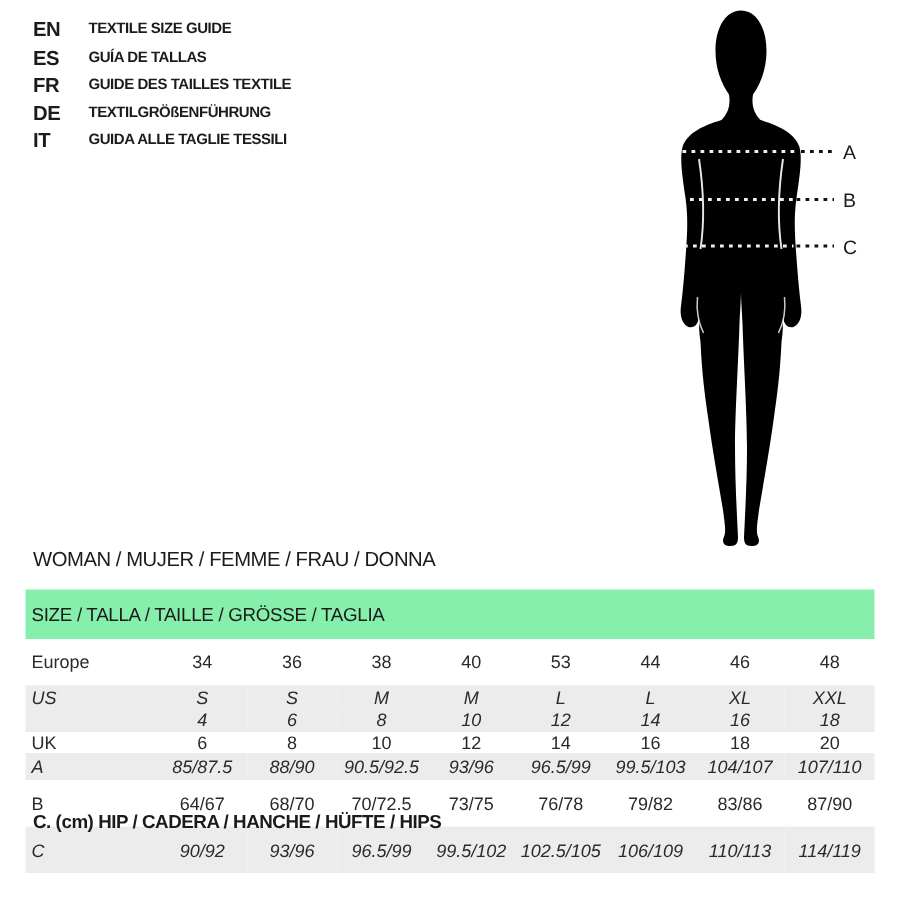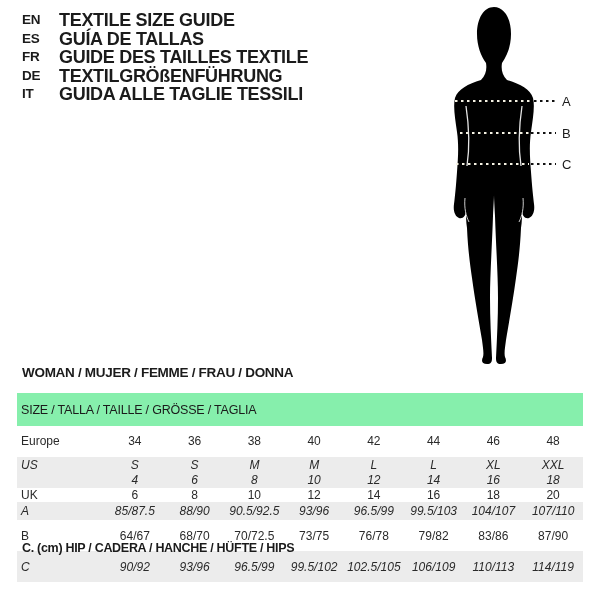--- a/index.html
+++ b/index.html
@@ -9,31 +9,31 @@
     position: relative; width: 600px; height: 600px;
     background: #ffffff; overflow: hidden;
   }
 
   
   .lang-list { position: absolute; left: 22px; top: 11px; }
   .lang-row { display: flex; line-height: 18.6px; }
   .lang-code {
     width: 37px; font-weight: bold; font-size: 13.5px; letter-spacing: -0.3px;
   }
-  .lang-label { font-weight: bold; font-size: 18px; letter-spacing: -0.3px; }
+  .lang-label { font-weight: bold; font-size: 10px; letter-spacing: -0.3px; }
 
   
   .figure-area { position: absolute; left: 410px; top: 0; width: 190px; height: 375px; }
   .figure-area svg { display: block; width: 190px; height: 375px; }
   .measure-letter { font-family: "Liberation Sans", sans-serif; font-size: 13px; fill: #1b1b1b; }
 
   
   .section-title {
     position: absolute; left: 22px; top: 365px;
-    font-weight: bold; font-size: 13.5px; letter-spacing: -0.3px;
+    font-weight: normal; font-size: 13.5px; letter-spacing: -0.3px;
   }
 
   
   .size-table {
     position: absolute; left: 17px; top: 393px; width: 566px;
     border-collapse: collapse; table-layout: fixed;
     font-size: 12px; color: #2a2a2a;
   }
   .size-table col.c-label { width: 88px; }
   .size-table th.tbl-header {
@@ -163,21 +163,21 @@
         <th class="tbl-header" colspan="9">SIZE / TALLA / TAILLE / GRÖSSE / TAGLIA</th>
       </tr>
     </thead>
     <tbody>
       <tr class="h17">
         <td class="lbl">Europe</td>
         <td>34</td>
         <td>36</td>
         <td>38</td>
         <td>40</td>
-        <td>42</td>
+        <td>53</td>
         <td>44</td>
         <td>46</td>
         <td>48</td>
       </tr>
       <tr class="shaded h16">
         <td class="lbl">US</td>
         <td>S</td>
         <td>S</td>
         <td>M</td>
         <td>M</td>

